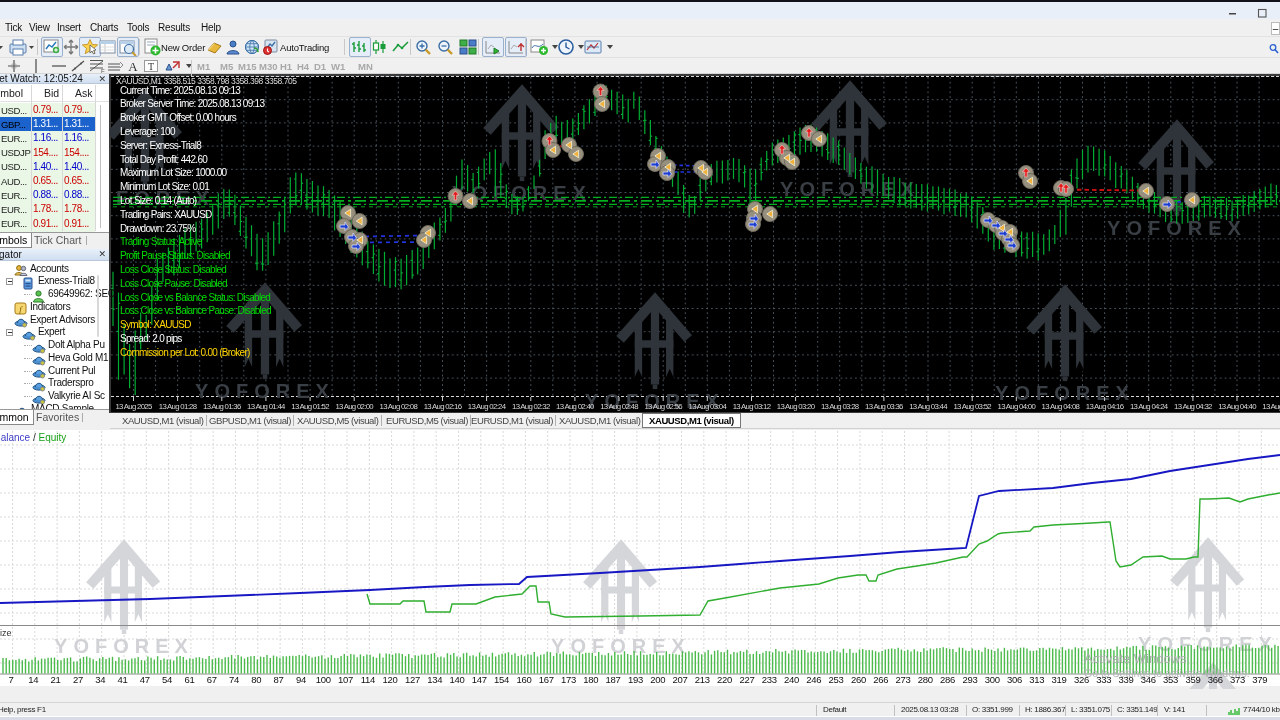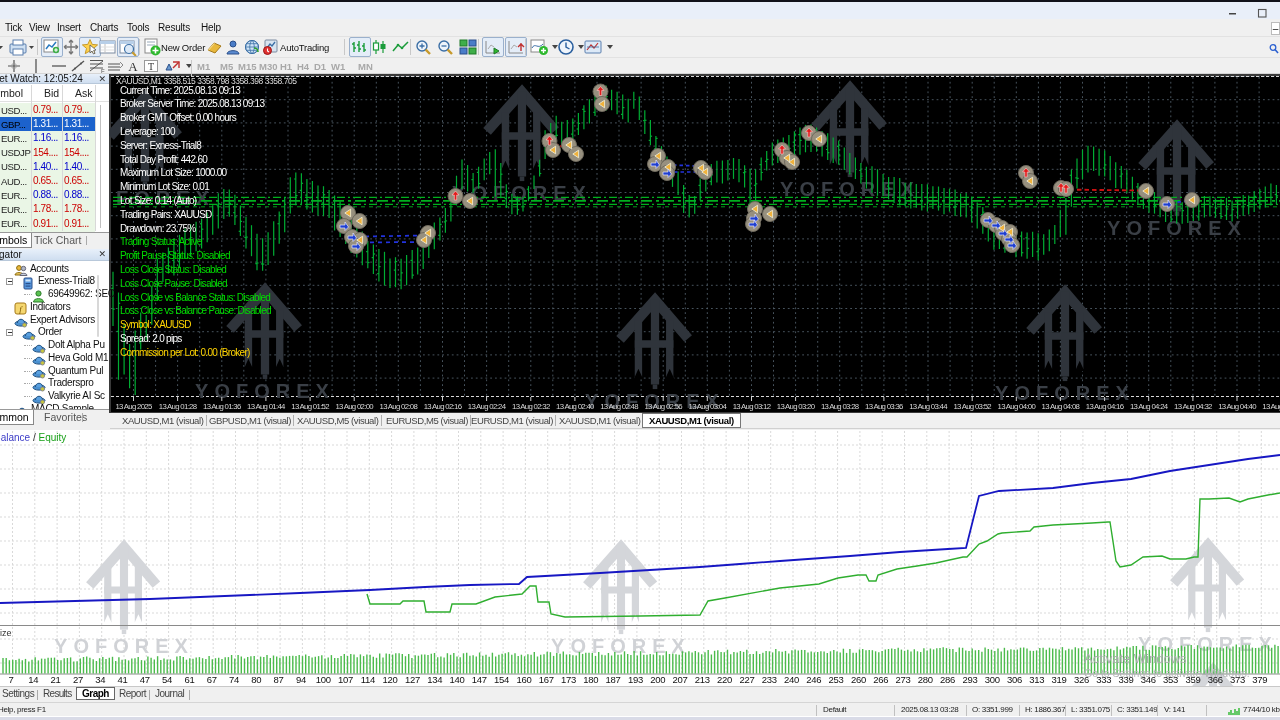--- a/index.html
+++ b/index.html
@@ -1741,42 +1741,42 @@
       </svg></div>
     <div class="nlbl" style="left:30px;top:313.5px">Expert Advisors</div>
     <div class="nexp" style="left:6px;top:329.2px">
       <span></span>
     </div>
     <div class="nico" style="left:22px;top:326.8px"><svg width="14" height="13" viewBox="0 0 14 13">
         <ellipse cx="7" cy="8.5" rx="6" ry="2.6" fill="#4a90d0" stroke="#1f5080"></ellipse>
         <path d="M3.5,8 C3.5,3 10.5,3 10.5,8" fill="#5aa0e0" stroke="#1f5080"></path>
         <circle cx="10.5" cy="10" r="2" fill="#c8c83a" stroke="#888"></circle>
       </svg></div>
-    <div class="nlbl" style="left:38px;top:326.2px">Order</div>
+    <div class="nlbl" style="left:38px;top:326.2px">Expert</div>
     <div style="position:absolute;left:24px;top:345.0px;width:8px;height:1px;border-top:1px dotted #aaa"></div>
     <div class="nico" style="left:32px;top:339.5px"><svg width="14" height="13" viewBox="0 0 14 13">
         <ellipse cx="7" cy="8.5" rx="6" ry="2.6" fill="#4a90d0" stroke="#1f5080"></ellipse>
         <path d="M3.5,8 C3.5,3 10.5,3 10.5,8" fill="#5aa0e0" stroke="#1f5080"></path>
         <circle cx="10.5" cy="10" r="2" fill="#c8c83a" stroke="#888"></circle>
       </svg></div>
     <div class="nlbl" style="left:48px;top:339.0px">Dolt Alpha Pu</div>
     <div style="position:absolute;left:24px;top:357.8px;width:8px;height:1px;border-top:1px dotted #aaa"></div>
     <div class="nico" style="left:32px;top:352.2px"><svg width="14" height="13" viewBox="0 0 14 13">
         <ellipse cx="7" cy="8.5" rx="6" ry="2.6" fill="#4a90d0" stroke="#1f5080"></ellipse>
         <path d="M3.5,8 C3.5,3 10.5,3 10.5,8" fill="#5aa0e0" stroke="#1f5080"></path>
         <circle cx="10.5" cy="10" r="2" fill="#c8c83a" stroke="#888"></circle>
       </svg></div>
     <div class="nlbl" style="left:48px;top:351.8px">Heva Gold M1</div>
     <div style="position:absolute;left:24px;top:370.5px;width:8px;height:1px;border-top:1px dotted #aaa"></div>
     <div class="nico" style="left:32px;top:365.0px"><svg width="14" height="13" viewBox="0 0 14 13">
         <ellipse cx="7" cy="8.5" rx="6" ry="2.6" fill="#4a90d0" stroke="#1f5080"></ellipse>
         <path d="M3.5,8 C3.5,3 10.5,3 10.5,8" fill="#5aa0e0" stroke="#1f5080"></path>
         <circle cx="10.5" cy="10" r="2" fill="#c8c83a" stroke="#888"></circle>
       </svg></div>
-    <div class="nlbl" style="left:48px;top:364.5px">Quantum Pul</div>
+    <div class="nlbl" style="left:48px;top:364.5px">Current Pul</div>
     <div style="position:absolute;left:24px;top:383.2px;width:8px;height:1px;border-top:1px dotted #aaa"></div>
     <div class="nico" style="left:32px;top:377.8px"><svg width="14" height="13" viewBox="0 0 14 13">
         <ellipse cx="7" cy="8.5" rx="6" ry="2.6" fill="#4a90d0" stroke="#1f5080"></ellipse>
         <path d="M3.5,8 C3.5,3 10.5,3 10.5,8" fill="#5aa0e0" stroke="#1f5080"></path>
         <circle cx="10.5" cy="10" r="2" fill="#c8c83a" stroke="#888"></circle>
       </svg></div>
     <div class="nlbl" style="left:48px;top:377.2px">Traderspro</div>
     <div style="position:absolute;left:24px;top:396.0px;width:8px;height:1px;border-top:1px dotted #aaa"></div>
     <div class="nico" style="left:32px;top:390.5px"><svg width="14" height="13" viewBox="0 0 14 13">
         <ellipse cx="7" cy="8.5" rx="6" ry="2.6" fill="#4a90d0" stroke="#1f5080"></ellipse>
@@ -1787,49 +1787,39 @@
     <div style="position:absolute;left:10px;top:408.8px;width:8px;height:1px;border-top:1px dotted #aaa"></div>
     <div class="nico" style="left:15px;top:403.2px"><svg width="14" height="13" viewBox="0 0 14 13">
         <ellipse cx="7" cy="8.5" rx="6" ry="2.6" fill="#4a90d0" stroke="#1f5080"></ellipse>
         <path d="M3.5,8 C3.5,3 10.5,3 10.5,8" fill="#5aa0e0" stroke="#1f5080"></path>
         <circle cx="10.5" cy="10" r="2" fill="#c8c83a" stroke="#888"></circle>
       </svg></div>
     <div class="nlbl" style="left:31px;top:402.8px">MACD Sample</div>
 <div style="position:absolute;left:97px;top:275px;width:2px;height:62px;background:#d8d8d8;border-radius:1px"></div>
 <div class="ptabs" style="top:409px;height:16px">
       <div class="ptab active" style="left:-19px">Common</div>
-      <div class="ptab" style="left:40px">Favorites</div>
+      <div class="ptab" style="left:32px">Favorites</div>
       <div style="position:absolute;left:82px;top:3px;width:1px;height:9px;background:#aaa"></div>
     </div>
 
 <div class="ctabbar">
       <div class="ctab" style="left:12px">XAUUSD,M1 (visual)</div>
       <div class="ctsep" style="left:96px"></div>
       <div class="ctab" style="left:99px">GBPUSD,M1 (visual)</div>
       <div class="ctsep" style="left:183px"></div>
       <div class="ctab" style="left:187px">XAUUSD,M5 (visual)</div>
       <div class="ctsep" style="left:271px"></div>
       <div class="ctab" style="left:276px">EURUSD,M5 (visual)</div>
       <div class="ctsep" style="left:360px"></div>
       <div class="ctab" style="left:361px">EURUSD,M1 (visual)</div>
       <div class="ctsep" style="left:445px"></div>
       <div class="ctab" style="left:449px">XAUUSD,M1 (visual)</div>
       <div class="ctsep" style="left:533px"></div>
       <div class="ctab active" style="left:532px">XAUUSD,M1 (visual)</div>
     </div>
-<div class="ttabbar">
- <div class="ttab" style="left:2px">Settings</div>
-      <div class="tsep2" style="left:37px"></div>
- <div class="ttab" style="left:43px;letter-spacing:-0.7px">Results</div>
- <div class="ttab active" style="left:76px">Graph</div>
- <div class="ttab" style="left:119px">Report</div>
-      <div class="tsep2" style="left:149px"></div>
- <div class="ttab" style="left:155px">Journal</div>
-      <div class="tsep2" style="left:189px"></div>
-</div>
 <div class="statusbar">
  <span style="left:-2px">Help, press F1</span>
  <div class="ssep" style="left:816px"></div>
       <span style="left:823px">Default</span>
  <div class="ssep" style="left:894px"></div>
       <span style="left:901px">2025.08.13 03:28</span>
  <div class="ssep" style="left:966px"></div>
       <span style="left:972px">O: 3351.999</span>
  <div class="ssep" style="left:1019px"></div>
       <span style="left:1025px">H: 1886.367</span>

